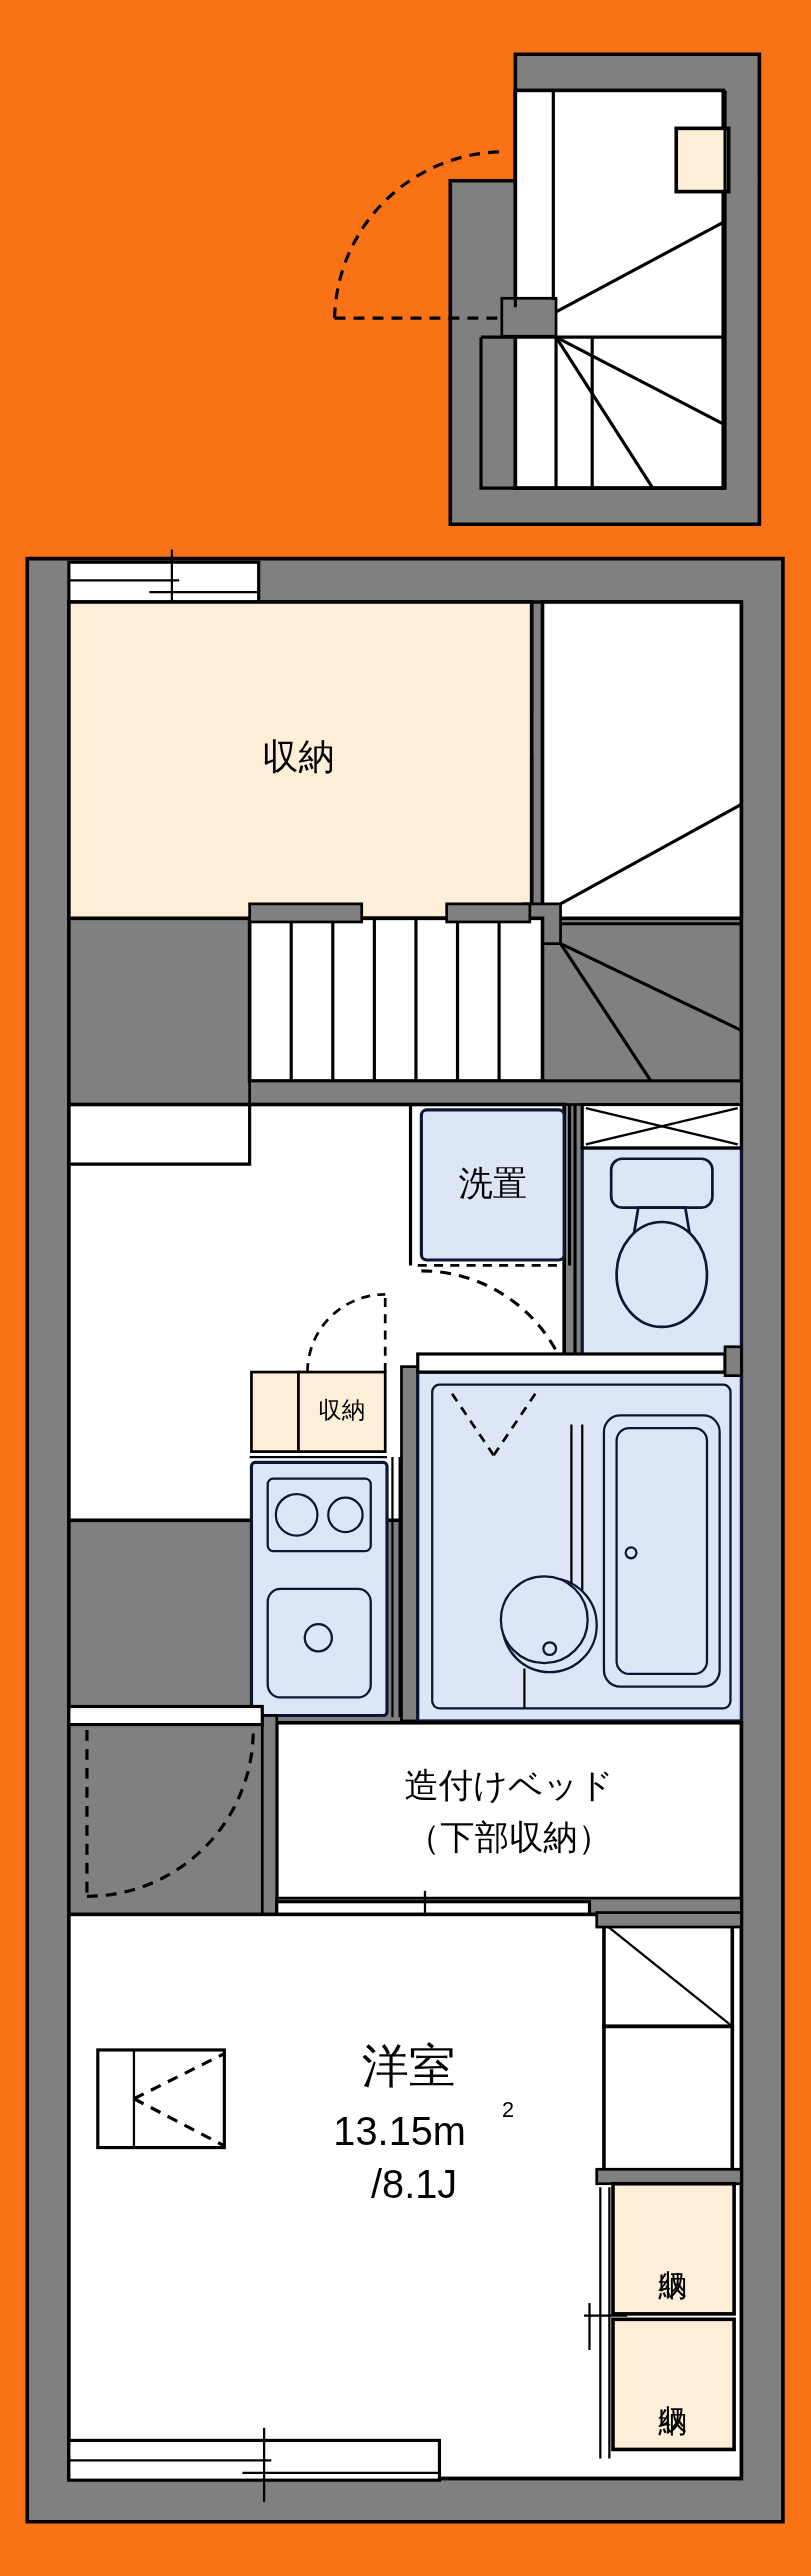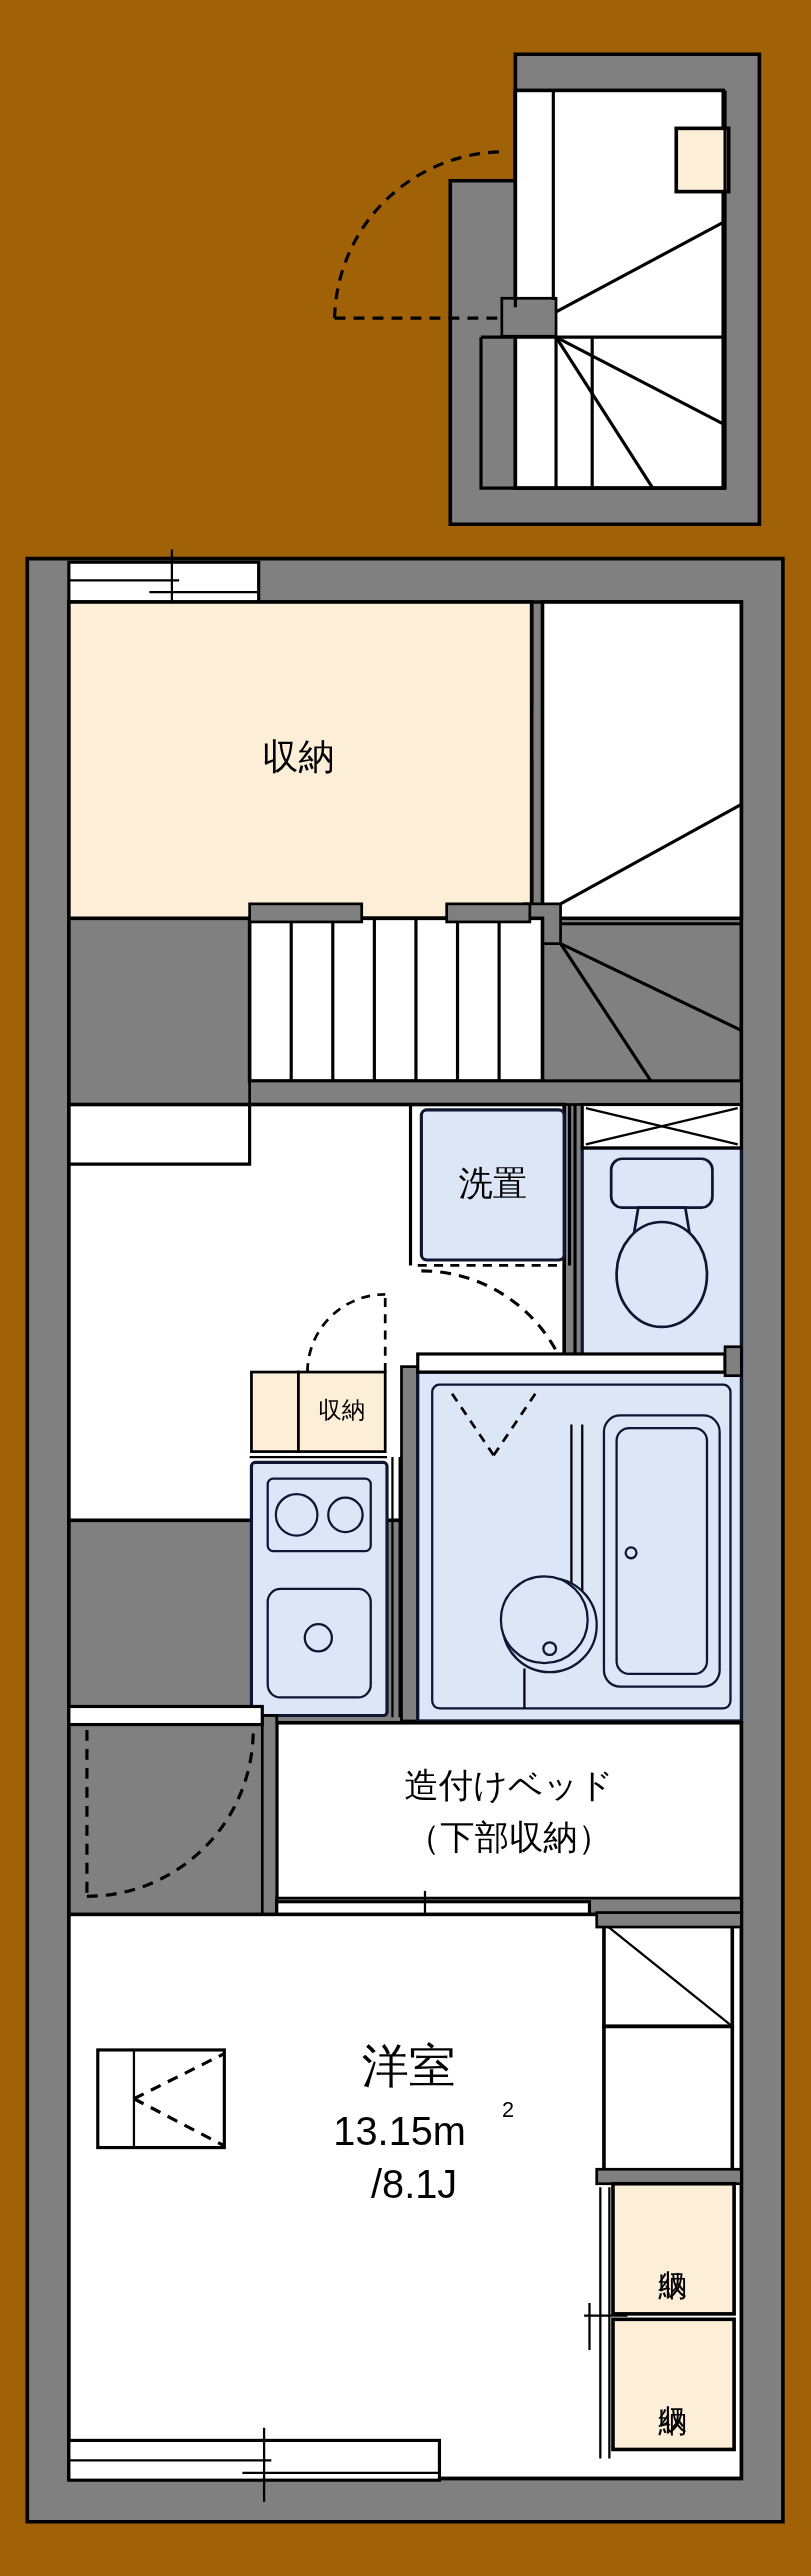--- a/index.html
+++ b/index.html
@@ -10,21 +10,21 @@
   body {
     width: 812px;
     height: 2576px;
     font-family: "Liberation Sans", "DejaVu Sans", sans-serif;
     overflow: hidden;
   }
   #plan-root {
     position: relative;
     width: 812px;
     height: 2576px;
-    background: #a16207;
+    background: #f97316;
   }
   svg#floorplan {
     display: block;
     width: 812px;
     height: 2576px;
   }
   .wall      { fill: #808080; stroke: #000000; stroke-width: 4; }
   .wall-thin { fill: #808080; stroke: #000000; stroke-width: 3; }
   .room-white{ fill: #ffffff; stroke: #000000; stroke-width: 4; }
   .storage   { fill: #fdeed8; stroke: #000000; stroke-width: 4; }

